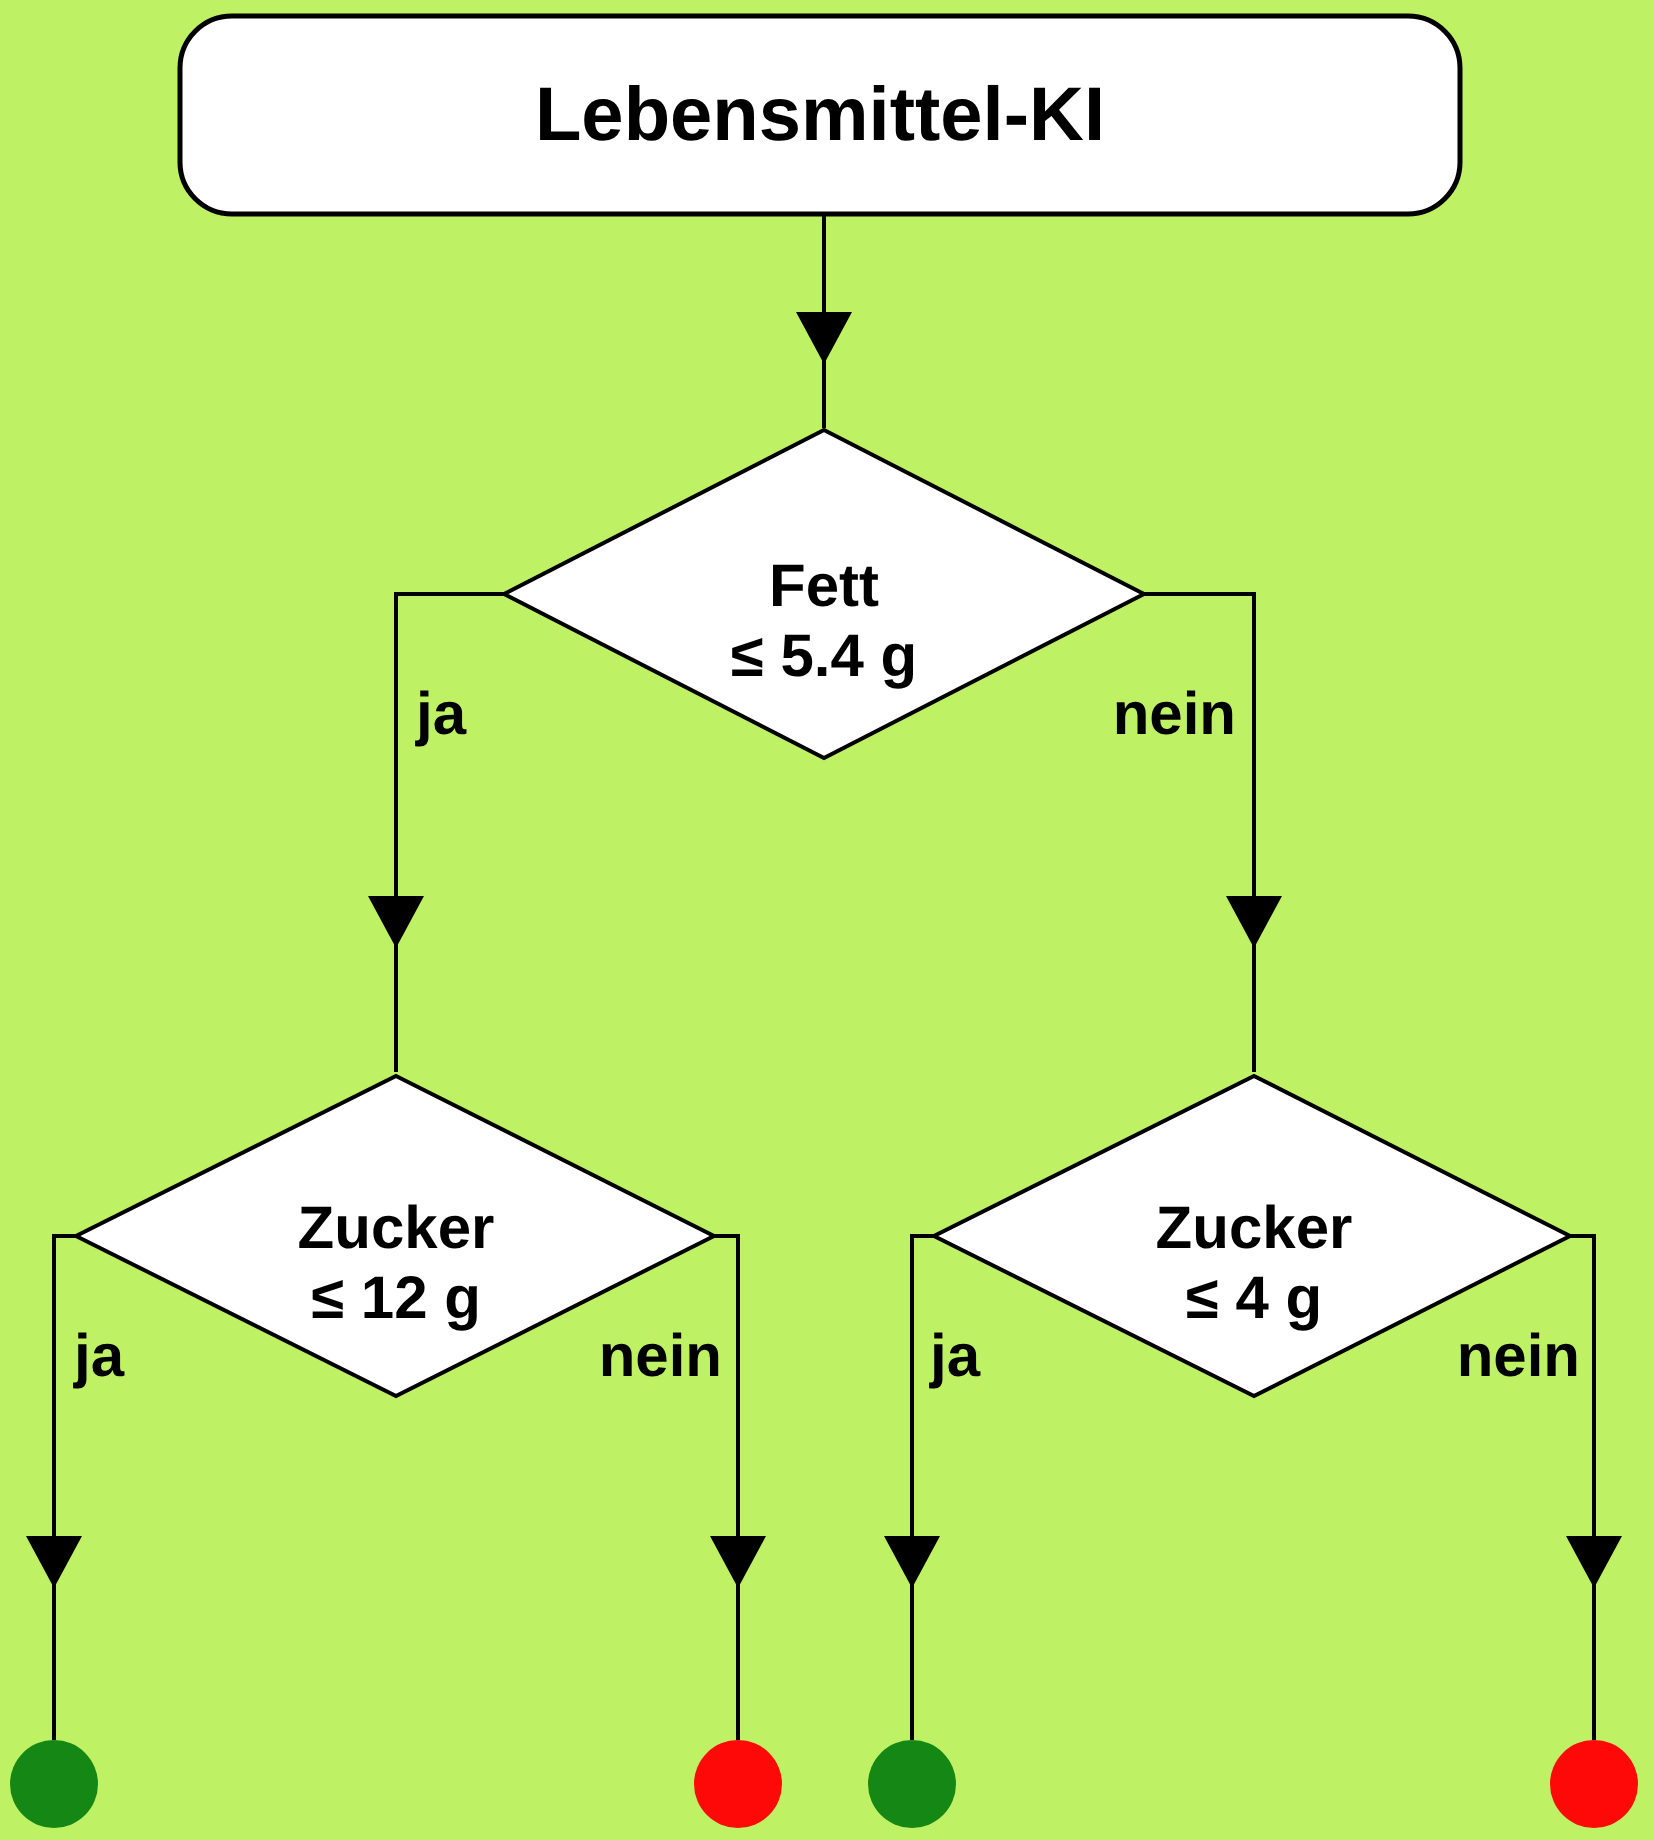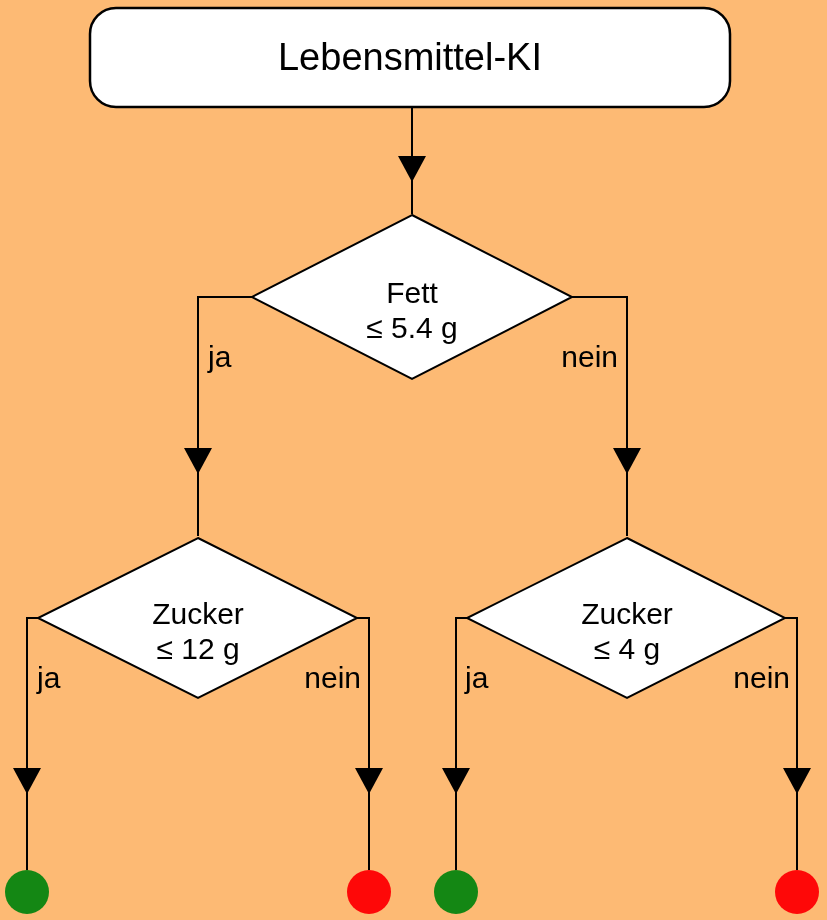--- a/index.html
+++ b/index.html
@@ -4,22 +4,23 @@
 <style>
   html, body {
     margin: 0;
     padding: 0;
     background: #ffffff;
   }
   .canvas {
     position: relative;
     width: 827px;
     height: 920px;
-    background: #fdba74;
+    background: #bef264;
     overflow: hidden;
+    font-weight: bold;
   }
   svg {
     display: block;
   }
   text {
     font-family: "Liberation Sans", "DejaVu Sans", sans-serif;
     fill: #000000;
   }
   .title-text {
     font-size: 38px;

